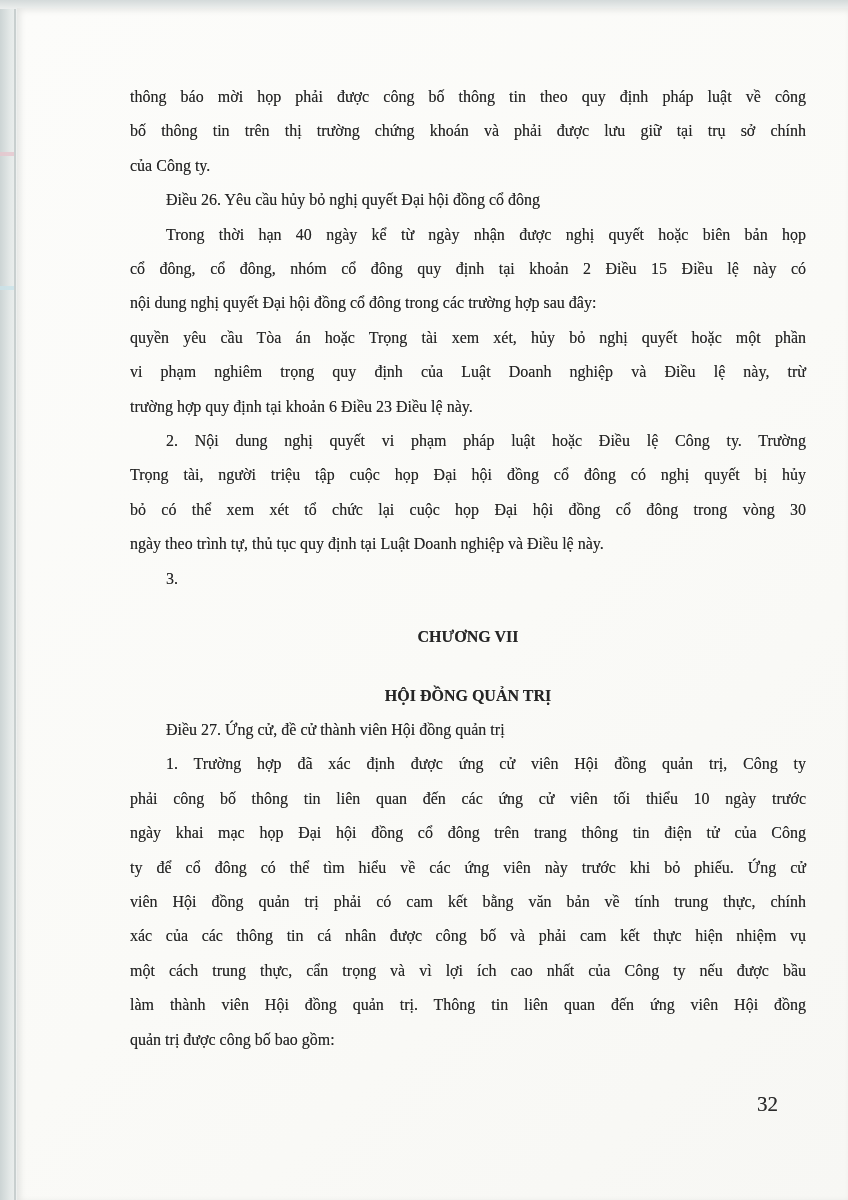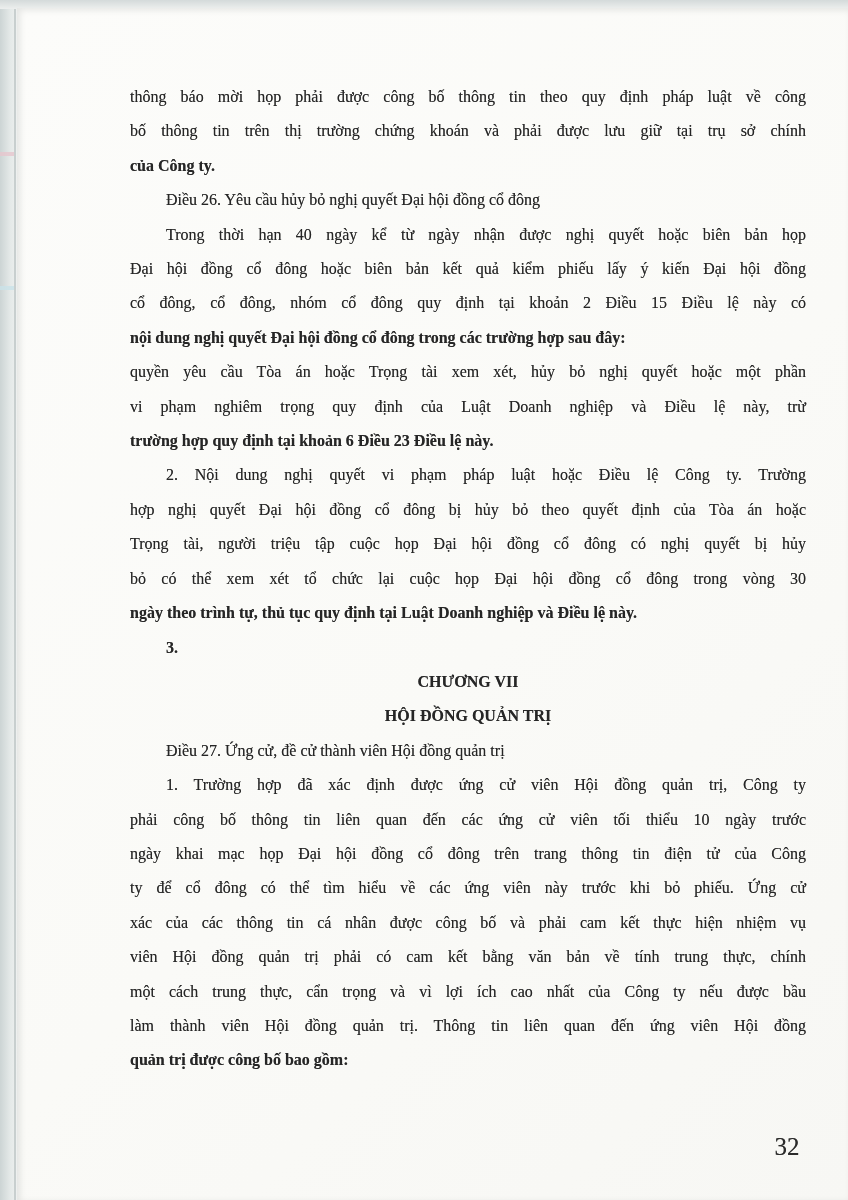--- a/index.html
+++ b/index.html
@@ -33,27 +33,27 @@
     background:linear-gradient(135deg,#fcfcfa 0%,#fafaf7 55%,#f7f7f4 100%);
     box-shadow:inset 3px 2px 6px rgba(120,130,130,0.18);
   }
   .content{
     position:absolute;left:113px;top:72px;width:676px;
     font-size:16px;line-height:34.4px;color:#262626;
     text-shadow:0 0 .5px rgba(20,20,20,.5);
   }
   .line{white-space:normal;}
   .paragraph .line{text-align:justify;text-align-last:justify;}
-  .paragraph .line.last{text-align-last:left;font-weight:bold;}
+  .paragraph .line.last{text-align-last:left;}
   .line.indent{text-indent:36px;}
   .article-heading .line{font-weight:400;text-indent:36px;text-align:left;}
-  .chapter-heading .line{font-weight:700;text-align:right;text-align-last:center;}
+  .chapter-heading .line{font-weight:700;text-align:right;text-align-last:center;margin-top:24px;}
   .page-number{
-    position:absolute;left:740px;top:1125px;width:60px;
-    font-size:25px;color:#2b2b2b;text-align:center;
+    position:absolute;left:740px;top:1084px;width:60px;
+    font-size:21px;color:#2b2b2b;text-align:left;
     text-shadow:0 0 .5px rgba(20,20,20,.5);
   }
 </style>
 </head>
 <body>
 
 <div class="scan">
   <div class="edge-left"></div>
   <div class="edge-left-line"></div>
   <div class="edge-top"></div>
@@ -65,32 +65,30 @@
         <div class="block paragraph">
           <div class="line">thông báo mời họp phải được công bố thông tin theo quy định pháp luật về công</div>
           <div class="line">bố thông tin trên thị trường chứng khoán và phải được lưu giữ tại trụ sở chính</div>
           <div class="line last">của Công ty.</div>
         </div>
         <div class="block article-heading">
           <div class="line">Điều 26. Yêu cầu hủy bỏ nghị quyết Đại hội đồng cổ đông</div>
         </div>
         <div class="block paragraph">
           <div class="line indent">Trong thời hạn 40 ngày kể từ ngày nhận được nghị quyết hoặc biên bản họp</div>
-          <div class="line">Đại hội đồng cổ đông hoặc biên bản kết quả kiểm phiếu lấy ý kiến Đại hội đồng</div>
           <div class="line">cổ đông, cổ đông, nhóm cổ đông quy định tại khoản 2 Điều 15 Điều lệ này có</div>
           <div class="line last">nội dung nghị quyết Đại hội đồng cổ đông trong các trường hợp sau đây:</div>
           <div class="line">quyền yêu cầu Tòa án hoặc Trọng tài xem xét, hủy bỏ nghị quyết hoặc một phần</div>
         </div>
         <div class="block paragraph">
           <div class="line">vi phạm nghiêm trọng quy định của Luật Doanh nghiệp và Điều lệ này, trừ</div>
           <div class="line last">trường hợp quy định tại khoản 6 Điều 23 Điều lệ này.</div>
         </div>
         <div class="block paragraph">
           <div class="line indent">2. Nội dung nghị quyết vi phạm pháp luật hoặc Điều lệ Công ty. Trường</div>
-          <div class="line">hợp nghị quyết Đại hội đồng cổ đông bị hủy bỏ theo quyết định của Tòa án hoặc</div>
           <div class="line">Trọng tài, người triệu tập cuộc họp Đại hội đồng cổ đông có nghị quyết bị hủy</div>
           <div class="line">bỏ có thể xem xét tổ chức lại cuộc họp Đại hội đồng cổ đông trong vòng 30</div>
           <div class="line last">ngày theo trình tự, thủ tục quy định tại Luật Doanh nghiệp và Điều lệ này.</div>
         </div>
         <div class="block paragraph">
           <div class="line indent last">3.</div>
         </div>
         <div class="block chapter-heading">
           <div class="line">CHƯƠNG VII</div>
         </div>
@@ -98,22 +96,22 @@
           <div class="line">HỘI ĐỒNG QUẢN TRỊ</div>
         </div>
         <div class="block article-heading">
           <div class="line">Điều 27. Ứng cử, đề cử thành viên Hội đồng quản trị</div>
         </div>
         <div class="block paragraph">
           <div class="line indent">1. Trường hợp đã xác định được ứng cử viên Hội đồng quản trị, Công ty</div>
           <div class="line">phải công bố thông tin liên quan đến các ứng cử viên tối thiểu 10 ngày trước</div>
           <div class="line">ngày khai mạc họp Đại hội đồng cổ đông trên trang thông tin điện tử của Công</div>
           <div class="line">ty để cổ đông có thể tìm hiểu về các ứng viên này trước khi bỏ phiếu. Ứng cử</div>
+          <div class="line">viên Hội đồng quản trị phải có cam kết bằng văn bản về tính trung thực, chính</div>
           <div class="line">xác của các thông tin cá nhân được công bố và phải cam kết thực hiện nhiệm vụ</div>
-          <div class="line">viên Hội đồng quản trị phải có cam kết bằng văn bản về tính trung thực, chính</div>
           <div class="line">một cách trung thực, cẩn trọng và vì lợi ích cao nhất của Công ty nếu được bầu</div>
           <div class="line">làm thành viên Hội đồng quản trị. Thông tin liên quan đến ứng viên Hội đồng</div>
           <div class="line last">quản trị được công bố bao gồm:</div>
         </div>
       </div>
     <div class="page-number">32</div>
   </div>
 </div>
 
 </body></html>

